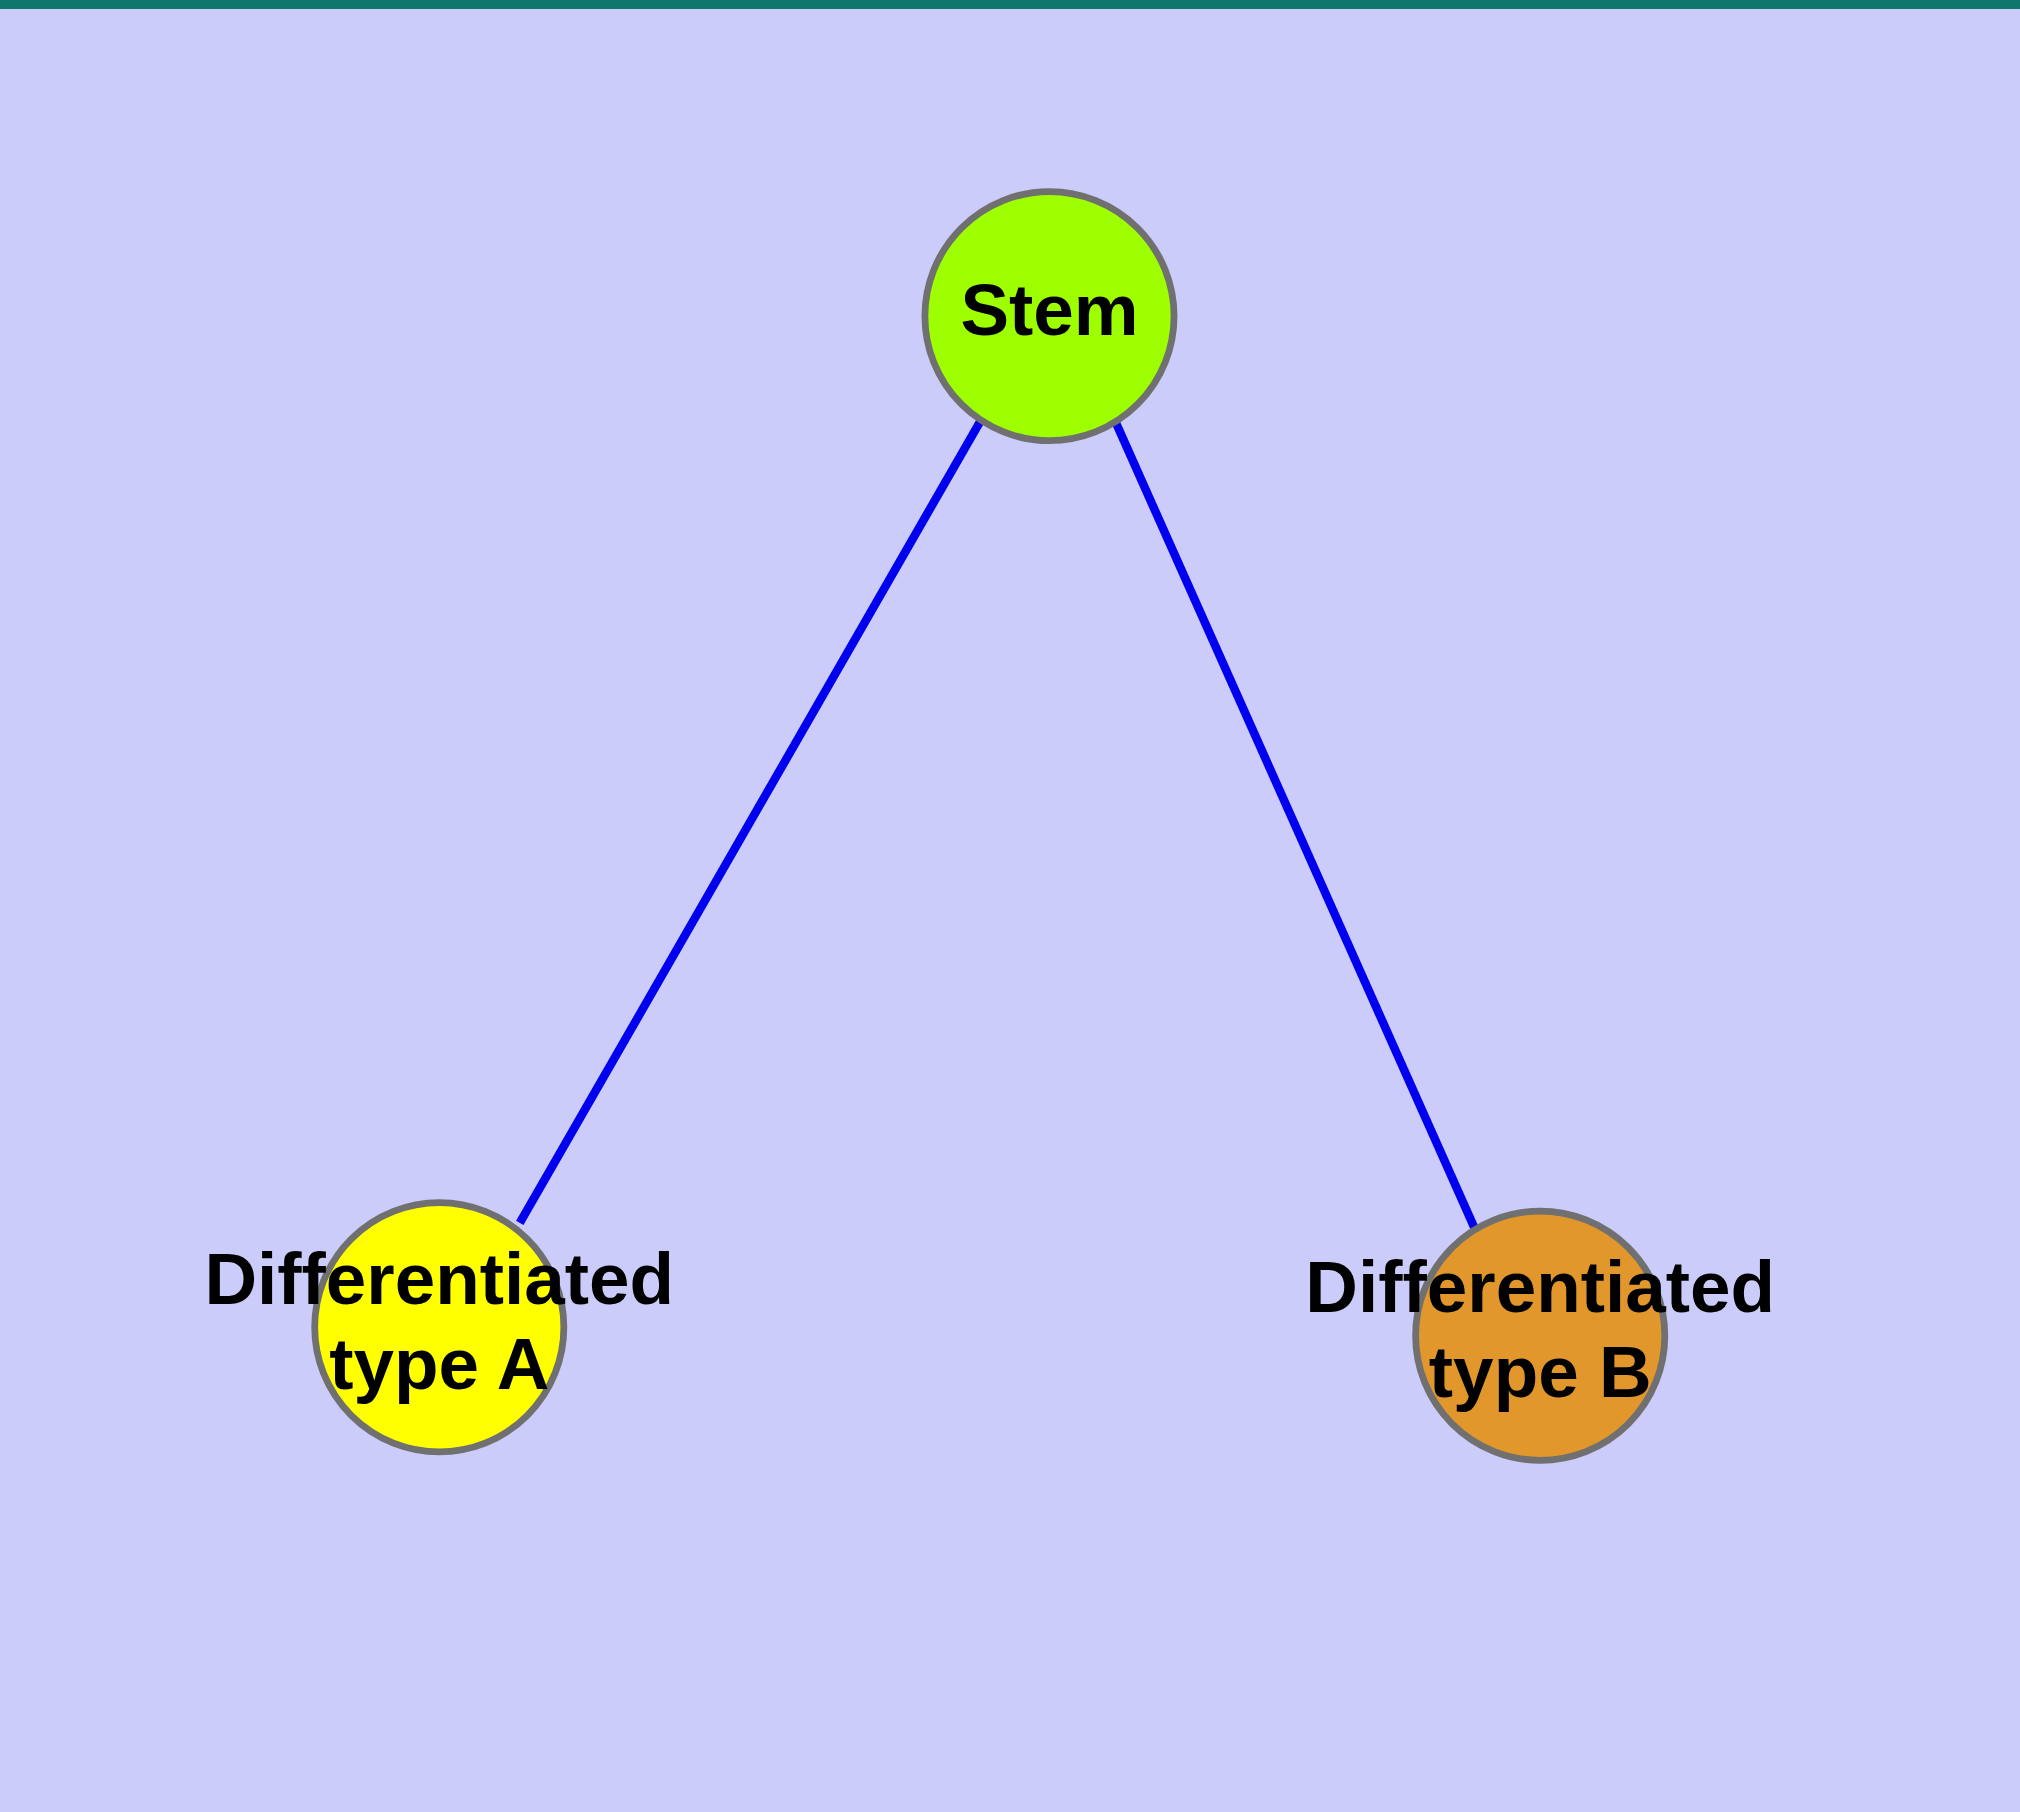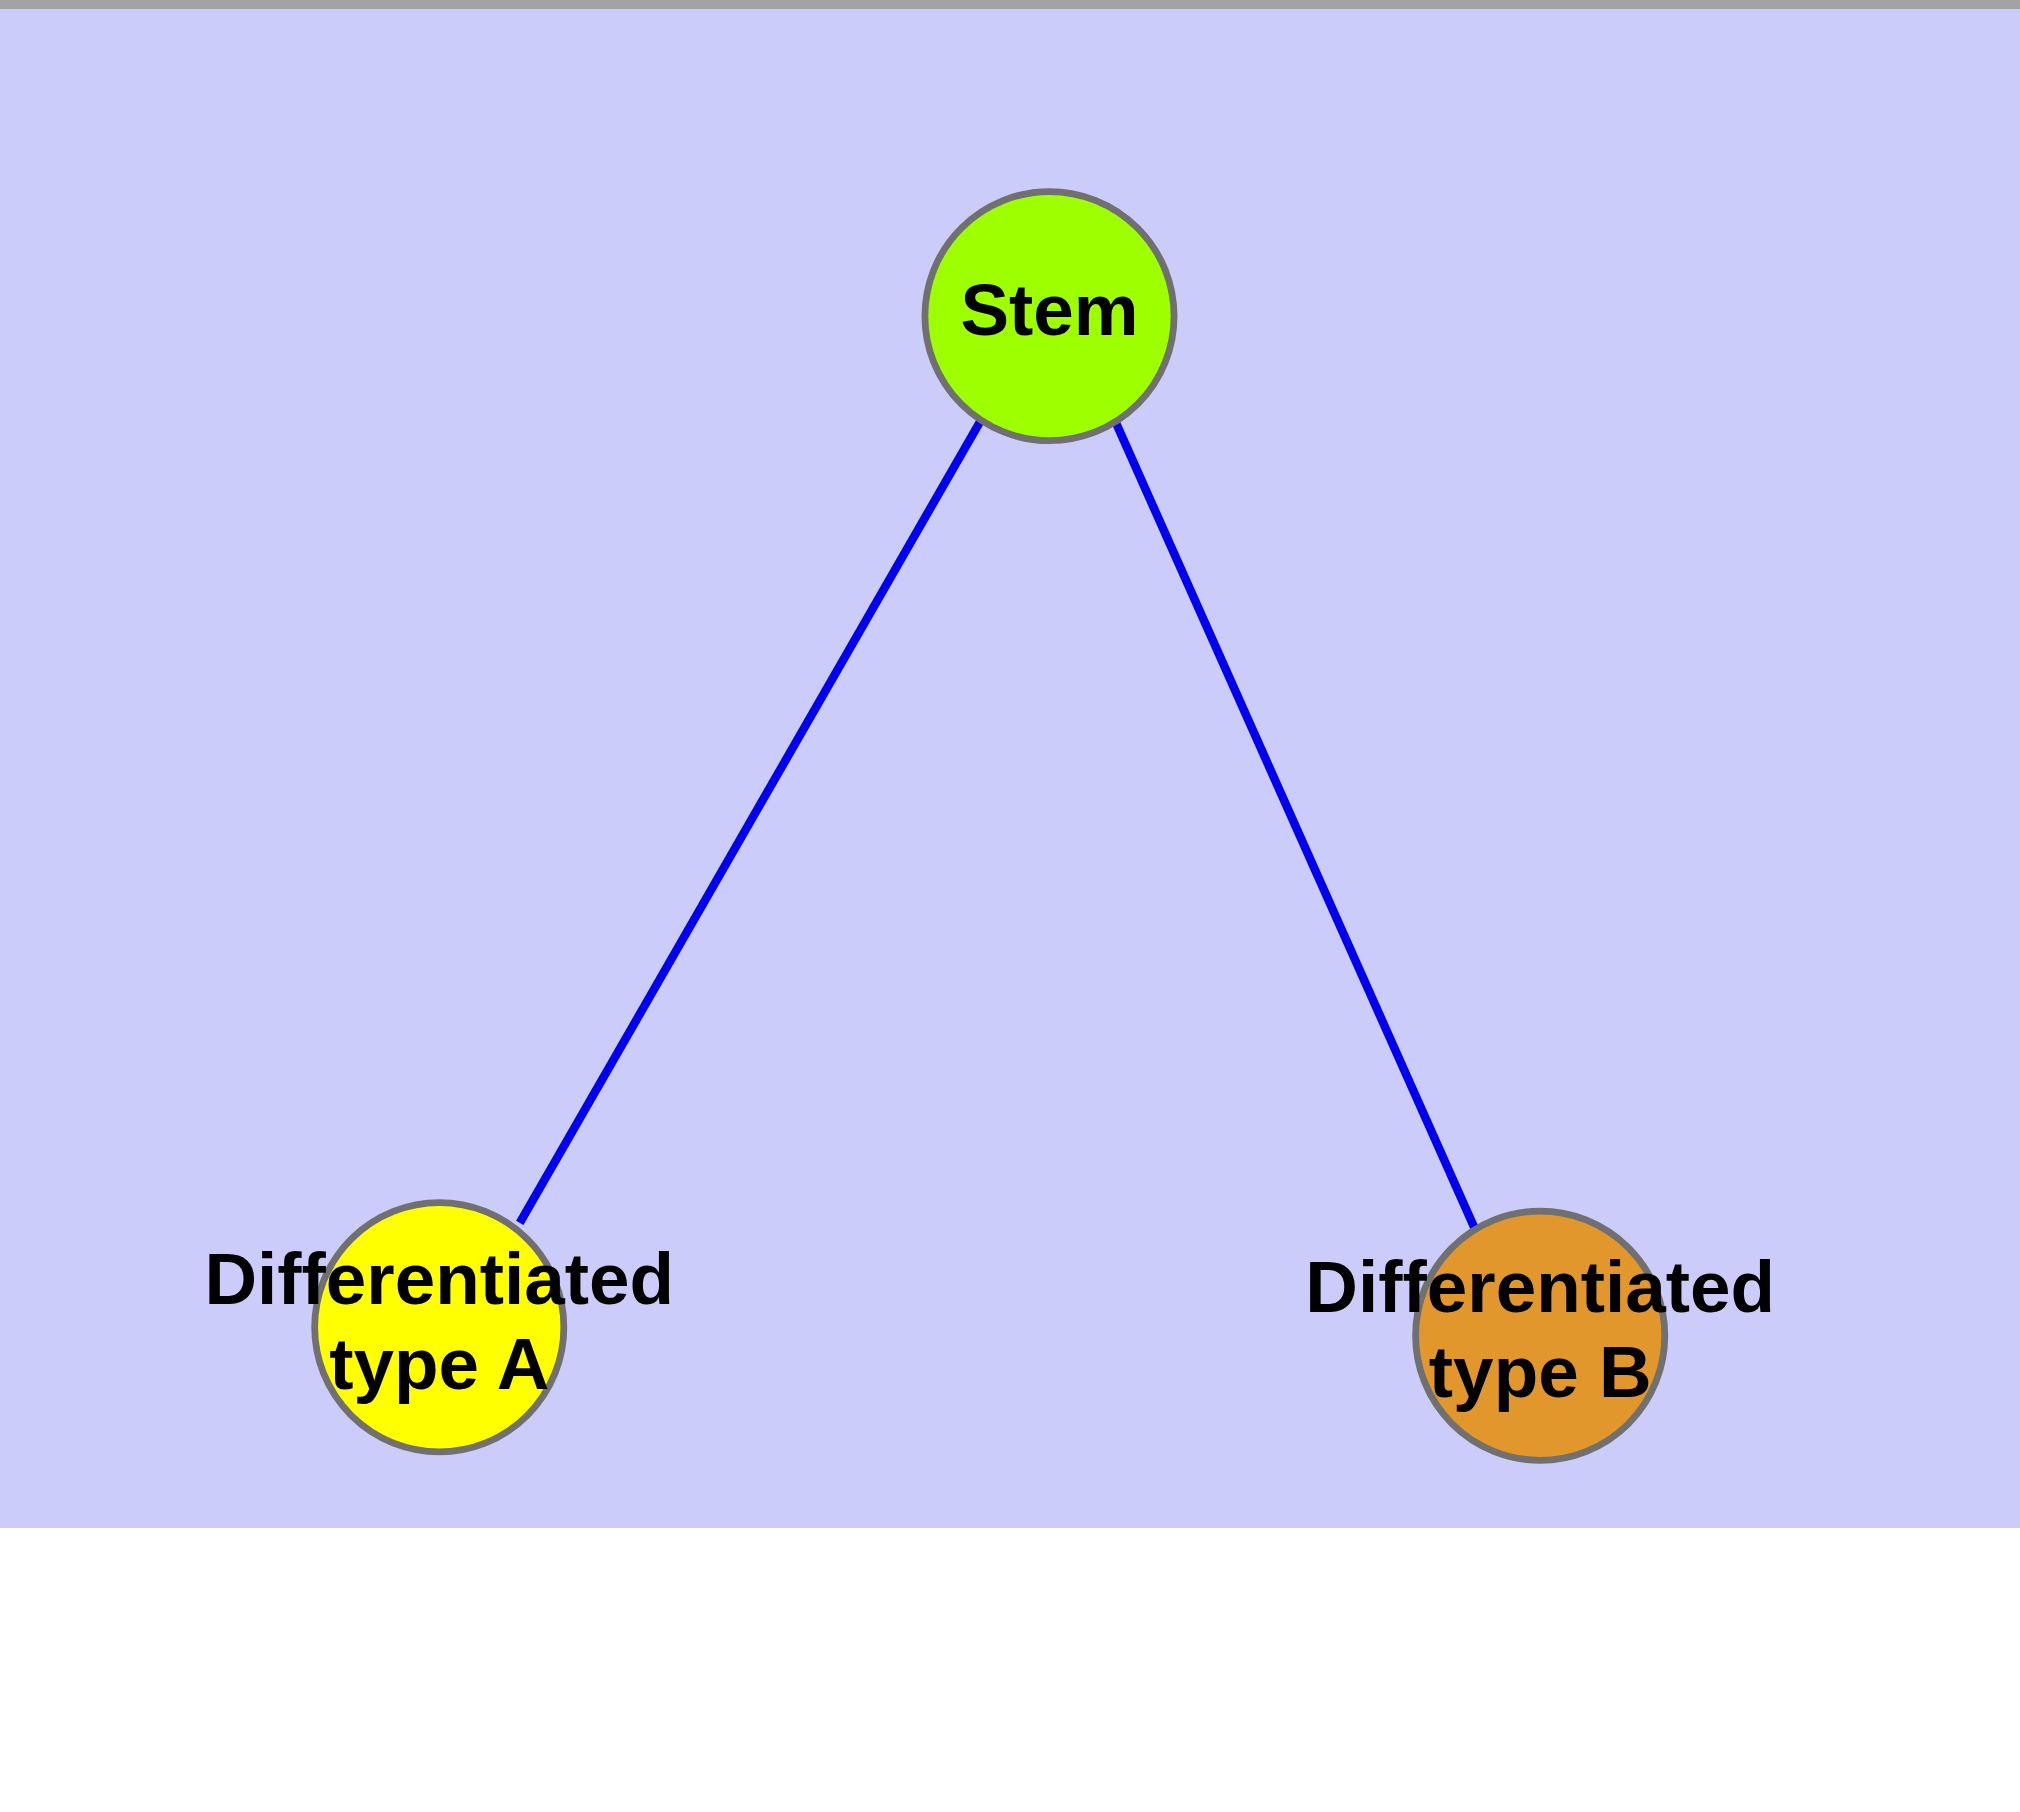--- a/index.html
+++ b/index.html
@@ -36,21 +36,21 @@
     font-weight: bold;
     fill: #000000;
     text-anchor: middle;
     dominant-baseline: middle;
     white-space: pre;
   }
 </style>
 </head>
 <body>
 
-<div id="canvas" style="background: #a3a3a3; width: 2021px; height: 1528px;">
+<div id="canvas" style="background: #0f766e; width: 2021px; height: 1812px;">
 
   <div id="plot-background" style="background: rgb(204, 204, 250);"></div>
 
   <svg id="graph-svg" viewBox="0 0 2384 2138" xmlns="http://www.w3.org/2000/svg">
 
     <g id="edges-layer">
         <line x1="1157" y1="496" x2="613" y2="1443" stroke="#0000ee" stroke-width="10" stroke-linecap="butt"></line>
         <line x1="1316" y1="498" x2="1740" y2="1450" stroke="#0000ee" stroke-width="10" stroke-linecap="butt"></line>
       </g>
     <g id="nodes-layer">

